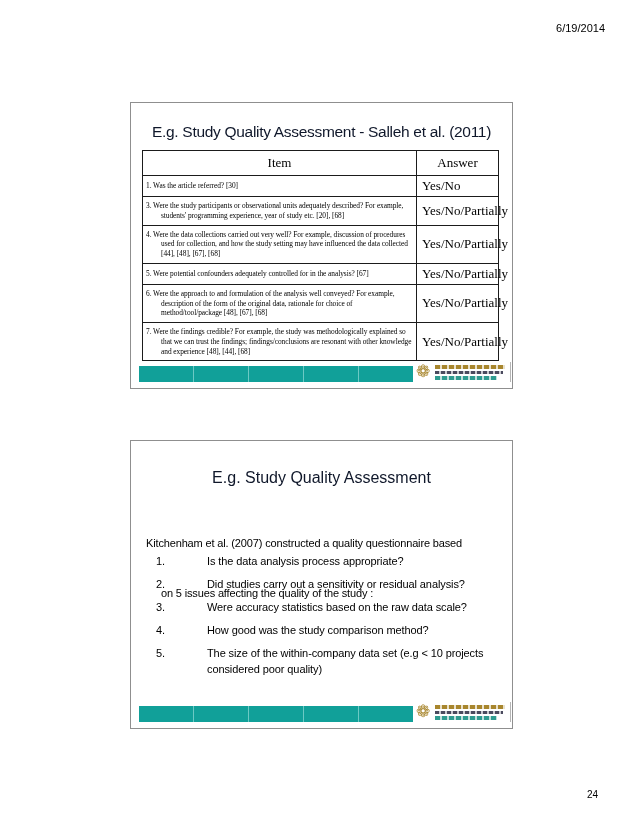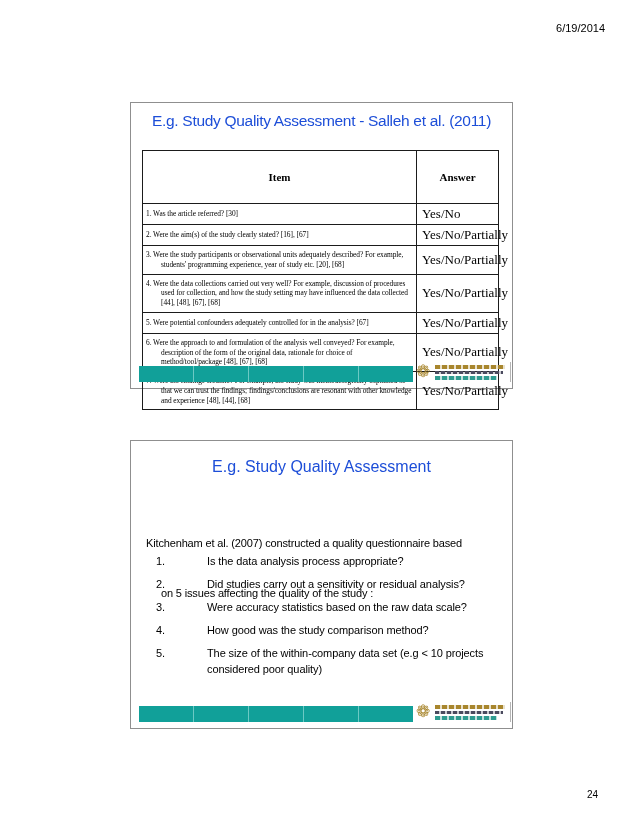--- a/index.html
+++ b/index.html
@@ -11,36 +11,36 @@
   .page-number { position:absolute; top:789px; right:40px; font-size:10px; }
 
   .slide {
     position:absolute; left:130px; width:381px; background:#fff;
     border:1px solid #8f8f8f;
   }
   .slide-1 { top:102px; height:285px; }
   .slide-2 { top:440px; height:287px; }
 
   .slide-title {
-    position:absolute; left:0; right:0; text-align:center; color:#1d4ed8;
-    font-weight:normal; margin:0;
+    position:absolute; left:0; right:0; text-align:center; color:#0f172a;
+    font-weight:normal; margin:11px;
   }
   .slide-1 .slide-title { top:9px; font-size:15.5px; letter-spacing:-0.3px; }
   .slide-2 .slide-title { top:17px; font-size:16px; }
 
   
   .qtable {
     position:absolute; left:11px; top:47px; width:356px;
     border-collapse:collapse; table-layout:fixed;
     font-family:"Liberation Serif", serif;
   }
   .qtable col.c-item { width:274px; }
   .qtable col.c-ans  { width:82px; }
   .qtable th, .qtable td { border:1px solid #1b1b1b; }
-  .qtable th { font-size:11px; font-weight:bold; padding:20px 2px; text-align:center; }
+  .qtable th { font-size:13px; font-weight:normal; padding:4px 2px; text-align:center; }
   td.item-cell {
     font-size:7.4px; letter-spacing:-0.05px; line-height:1.32;
     padding:4px 3px 4px 18px; text-indent:-15px; vertical-align:middle;margin-top:44px;
   }
   td.answer-cell { font-size:13px; padding:2px 2px 2px 5px; vertical-align:middle; }
 
   
   .footer-bar {
     position:absolute; left:8px; bottom:6px; width:274px; height:16px;
     background:#6cc9c4; display:flex; gap:1px;
@@ -91,24 +91,20 @@
       <thead>
         <tr>
           <th>Item</th>
           <th>Answer</th>
         </tr>
       </thead>
       <tbody>
         <tr>
           <td class="item-cell">1. Was the article referred? [30]</td>
           <td class="answer-cell">Yes/No</td>
-        </tr>
-        <tr>
-          <td class="item-cell">2. Were the aim(s) of the study clearly stated? [16], [67]</td>
-          <td class="answer-cell">Yes/No/Partially</td>
         </tr>
         <tr>
           <td class="item-cell">3. Were the study participants or observational units adequately described? For example, students' programming experience, year of study etc. [20], [68]</td>
           <td class="answer-cell">Yes/No/Partially</td>
         </tr>
         <tr>
           <td class="item-cell">4. Were the data collections carried out very well? For example, discussion of procedures used for collection, and how the study setting may have influenced the data collected [44], [48], [67], [68]</td>
           <td class="answer-cell">Yes/No/Partially</td>
         </tr>
         <tr>

